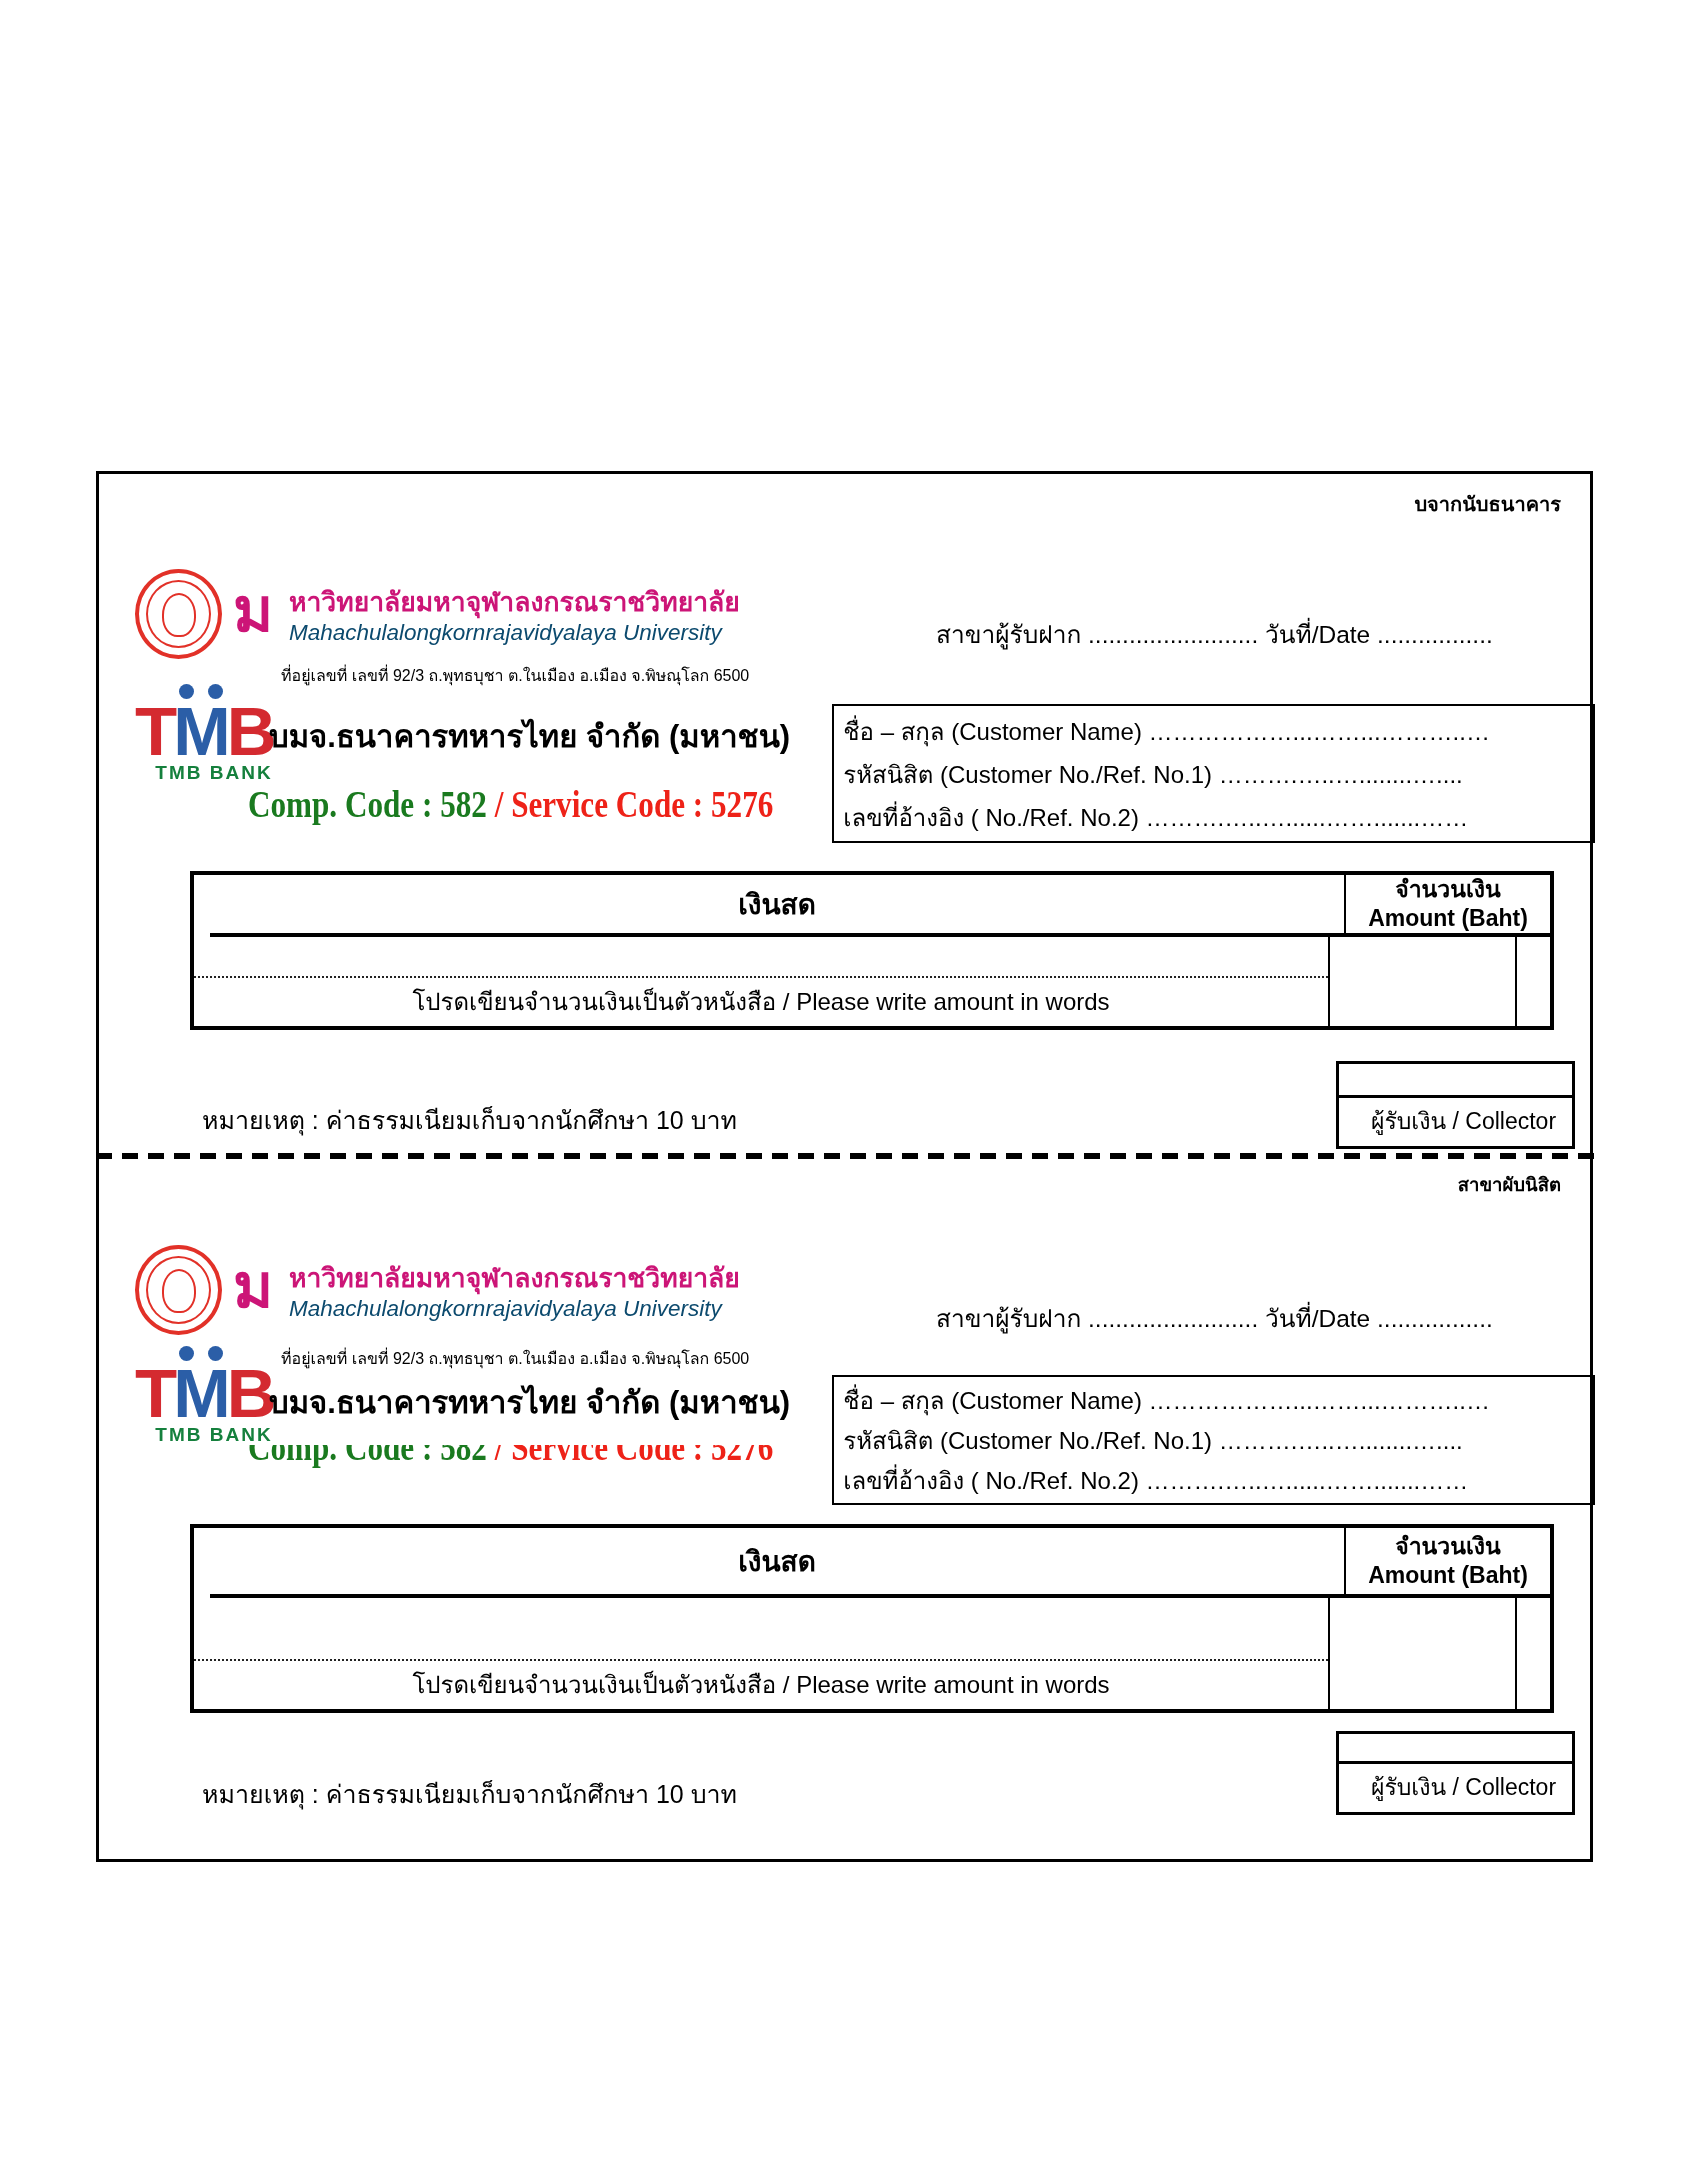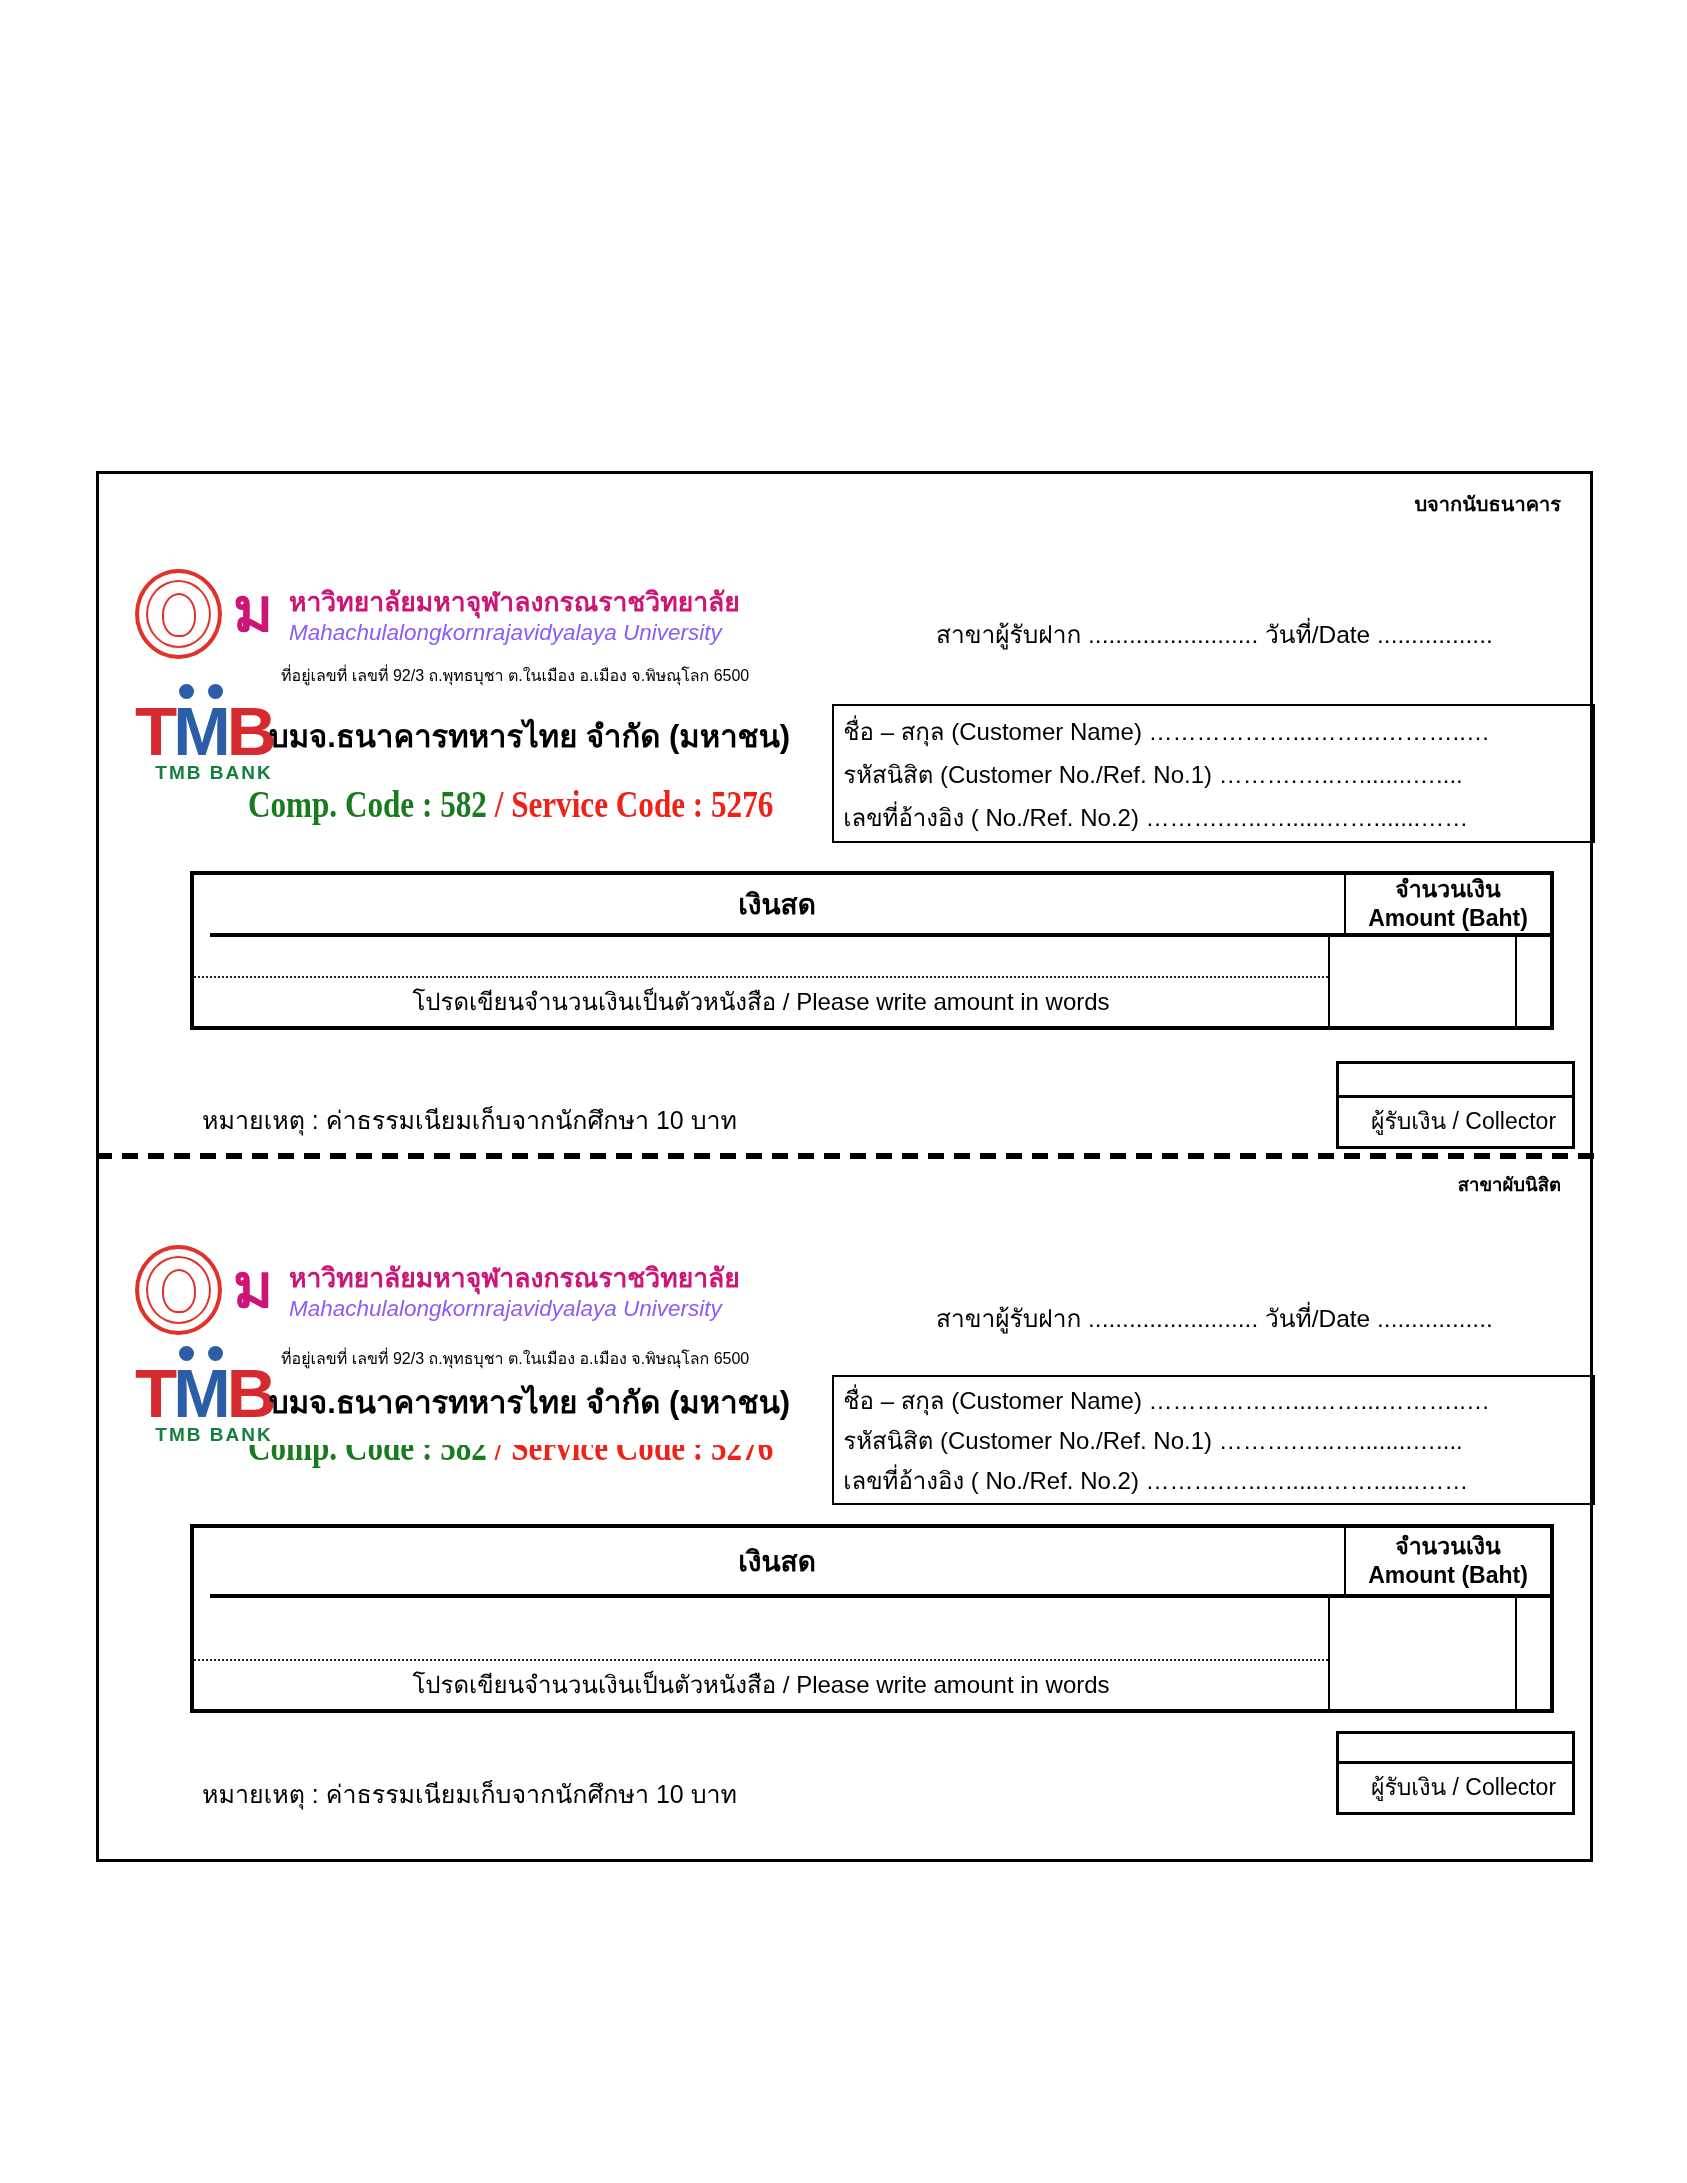--- a/index.html
+++ b/index.html
@@ -15,21 +15,21 @@
   .corner-label{right:29px;font-size:20px;font-weight:bold;}
 
   
   .seal{width:87px;height:90px;border:4px solid #e23128;border-radius:50%;box-sizing:border-box;}
   .seal .inner{position:absolute;left:6.6px;top:6.6px;right:6.6px;bottom:6.6px;
                border:2px solid #e23128;border-radius:50%;}
   .seal .core{position:absolute;left:22.5px;top:20px;width:30px;height:40px;
               border:2.6px solid #e23128;border-radius:50% 50% 45% 45%;}
   .mo{font-size:61px;font-weight:bold;color:#cc1577;line-height:1;}
   .uni-thai{font-size:26.5px;font-weight:bold;color:#cc1577;line-height:1.1;}
-  .uni-eng{font-size:22.5px;font-style:italic;color:#8b5cf6;}
+  .uni-eng{font-size:22.5px;font-style:italic;color:#0c4a6e;}
 
   .branch-line{font-size:24.5px;}
   .addr{font-size:16px;max-width:707px;overflow:hidden;text-align:right;}
 
   
   .tmb{width:132px;}
   .tmb-dots{position:absolute;left:44px;top:0;width:46px;height:16px;}
   .tmb-dots .dot{position:absolute;top:0;width:15px;height:15px;border-radius:50%;background:#2b5ea7;}
   .tmb-dots .dot.d2{left:29px;}
   .tmb-letters{position:absolute;left:0;top:13.2px;font-size:69px;font-weight:bold;

